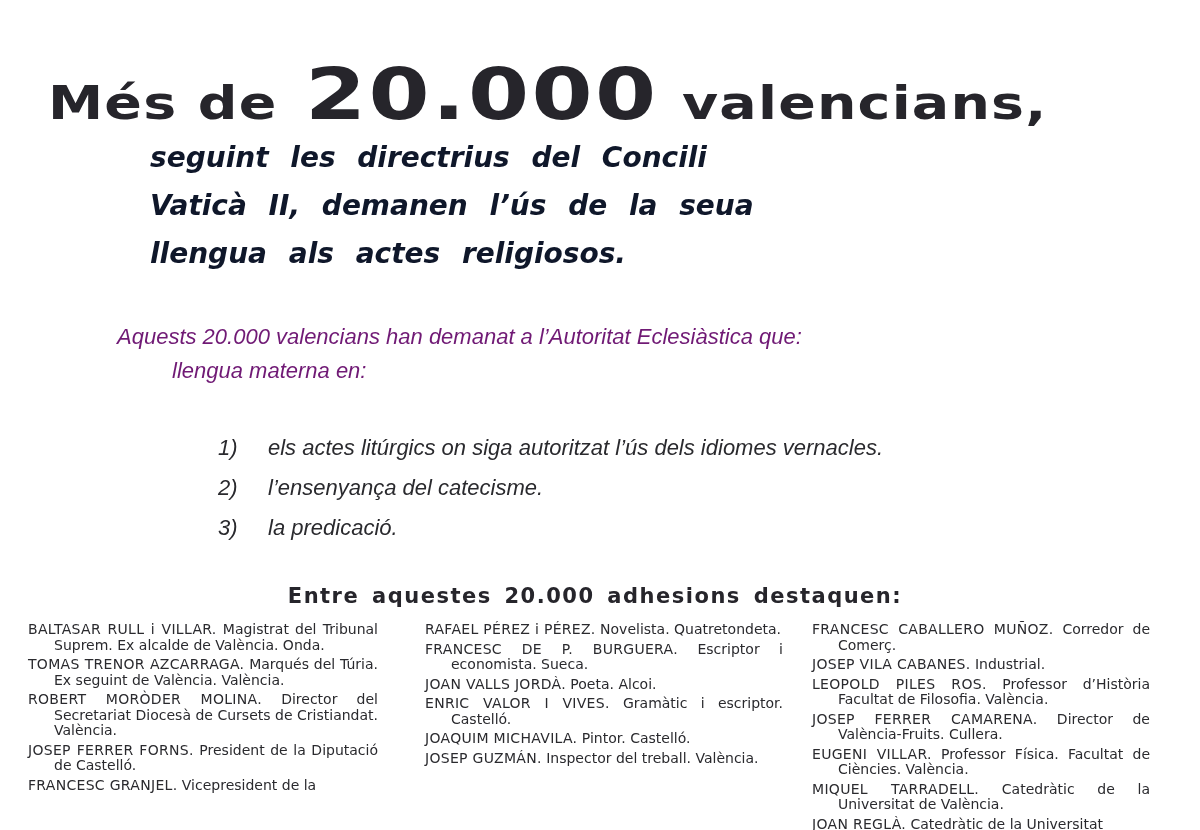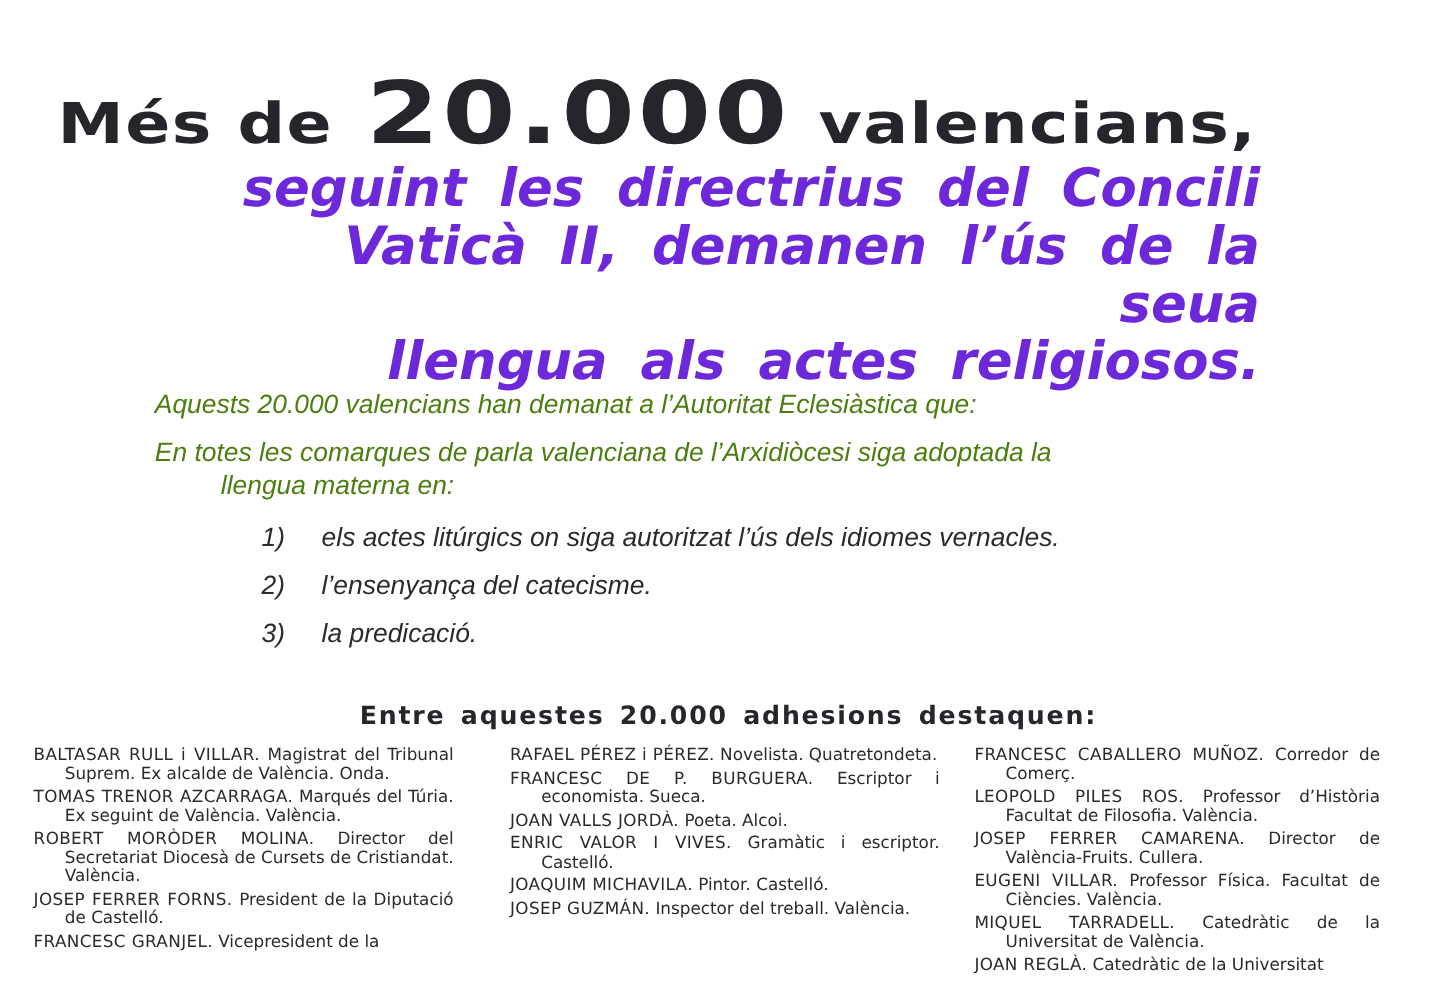--- a/index.html
+++ b/index.html
@@ -20,42 +20,42 @@
     }
     .headline .big {
       font-size: 72px; display: inline-block; transform: scaleX(1.22); transform-origin: left bottom;
       margin-right: 88px; letter-spacing: 2px;
     }
     .headline .post {
       font-size: 47px; display: inline-block; transform: scaleX(1.18); transform-origin: left bottom;
     }
     .subhead {
       position: absolute; left: 150px; top: 134px; width: 900px;
-      text-align: right;
+      text-align: left;
       font-family: "DejaVu Sans", sans-serif; font-weight: bold; font-style: italic;
-      font-size: 44px; line-height: 48px; color: #6d28d9;
+      font-size: 28px; line-height: 48px; color: #0f172a;
       word-spacing: 12px;
     }
     .intro {
       position: absolute; left: 117px; top: 320px; width: 980px;
       font-family: "Liberation Sans", sans-serif; font-style: italic;
-      font-size: 22px; color: #4d7c0f; line-height: 34px; margin-left: 12px;
+      font-size: 22px; color: #701a75; line-height: 34px;
     }
     .intro .p1 { margin: 0 0 6px 0; }
     .intro .p2 { margin: 0; }
     .intro .p2-cont { display: block; padding-left: 55px; margin-top: -6px; }
     .reqs {
       position: absolute; left: 218px; top: 428px; width: 850px;
       font-family: "Liberation Sans", sans-serif; font-style: italic;
       font-size: 22px; color: #2a2a2e;
     }
     .req { height: 40px; display: flex; align-items: center; }
     .req .num { width: 50px; }
     .list-title {
-      position: absolute; left: 192px; top: 584px; width: 830px; text-align: center;
+      position: absolute; left: 180px; top: 584px; width: 830px; text-align: center;
       font-family: "DejaVu Sans", sans-serif; font-weight: bold;
       font-size: 21px; color: #26252b; letter-spacing: 1.5px; word-spacing: 4px;
     }
     .col {
       position: absolute; top: 622px;
       font-family: "DejaVu Sans", sans-serif; font-size: 14px; line-height: 15.5px;
       color: #2a2a2e;
     }
     .col1 { left: 28px; width: 350px; }
     .col2 { left: 425px; width: 358px; }
@@ -74,21 +74,20 @@
 
   <div class="subhead">
     <div>seguint les directrius del Concili</div>
     <div>Vaticà II, demanen l’ús de la seua</div>
     <div>llengua als actes religiosos.</div>
   </div>
 
   <div class="intro">
     <p class="p1">Aquests 20.000 valencians han demanat a l’Autoritat Eclesiàstica que:</p>
     <p class="p2">
-      <span>En totes les comarques de parla valenciana de l’Arxidiòcesi siga adoptada la</span>
       <span class="p2-cont">llengua materna en:</span>
     </p>
   </div>
 
   <div class="reqs">
     <div class="req">
       <span class="num">1)</span>
       <span>els actes litúrgics on siga autoritzat l’ús dels idiomes vernacles.</span>
     </div>
     <div class="req">
@@ -115,20 +114,21 @@
     <div class="entry"><span class="name">RAFAEL PÉREZ i PÉREZ.</span> <span>Novelista. Quatretondeta.</span></div>
     <div class="entry"><span class="name">FRANCESC DE P. BURGUERA.</span> <span>Escriptor i economista. Sueca.</span></div>
     <div class="entry"><span class="name">JOAN VALLS JORDÀ.</span> <span>Poeta. Alcoi.</span></div>
     <div class="entry"><span class="name">ENRIC VALOR I VIVES.</span> <span>Gramàtic i escriptor. Castelló.</span></div>
     <div class="entry"><span class="name">JOAQUIM MICHAVILA.</span> <span>Pintor. Castelló.</span></div>
     <div class="entry"><span class="name">JOSEP GUZMÁN.</span> <span>Inspector del treball. València.</span></div>
   </div>
 
   <div class="col col3">
     <div class="entry"><span class="name">FRANCESC CABALLERO MUÑOZ.</span> <span>Corredor de Comerç.</span></div>
+    <div class="entry"><span class="name">JOSEP VILA CABANES.</span> <span>Industrial.</span></div>
     <div class="entry"><span class="name">LEOPOLD PILES ROS.</span> <span>Professor d’Història Facultat de Filosofia. València.</span></div>
     <div class="entry"><span class="name">JOSEP FERRER CAMARENA.</span> <span>Director de València-Fruits. Cullera.</span></div>
     <div class="entry"><span class="name">EUGENI VILLAR.</span> <span>Professor Física. Facultat de Ciències. València.</span></div>
     <div class="entry"><span class="name">MIQUEL TARRADELL.</span> <span>Catedràtic de la Universitat de València.</span></div>
     <div class="entry"><span class="name">JOAN REGLÀ.</span> <span>Catedràtic de la Universitat</span></div>
   </div>
 
 </div>
 
 </body></html>

